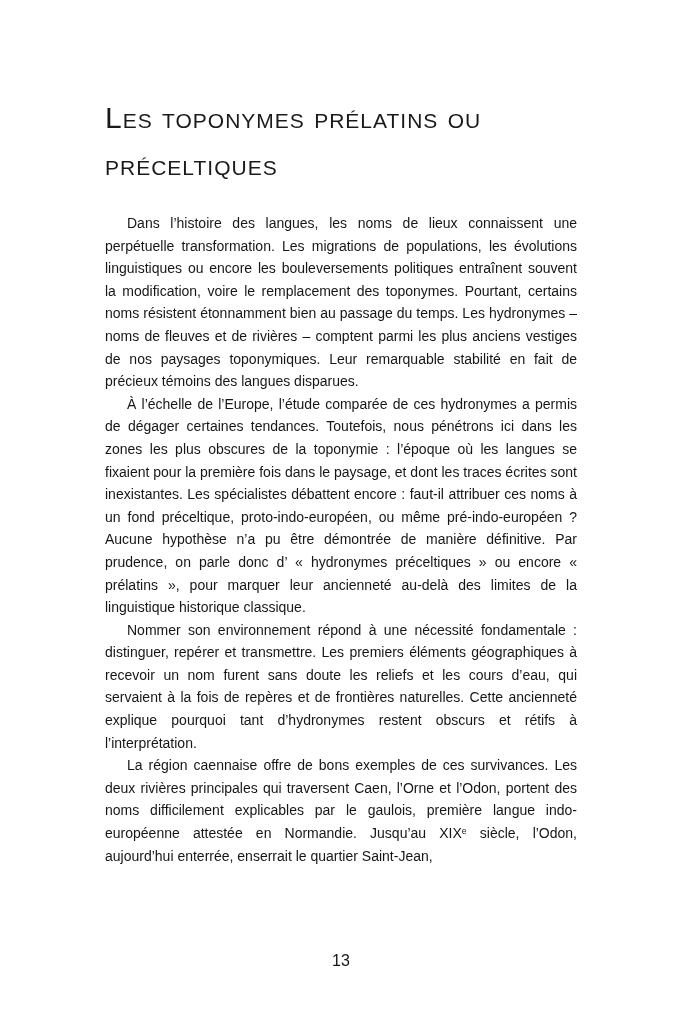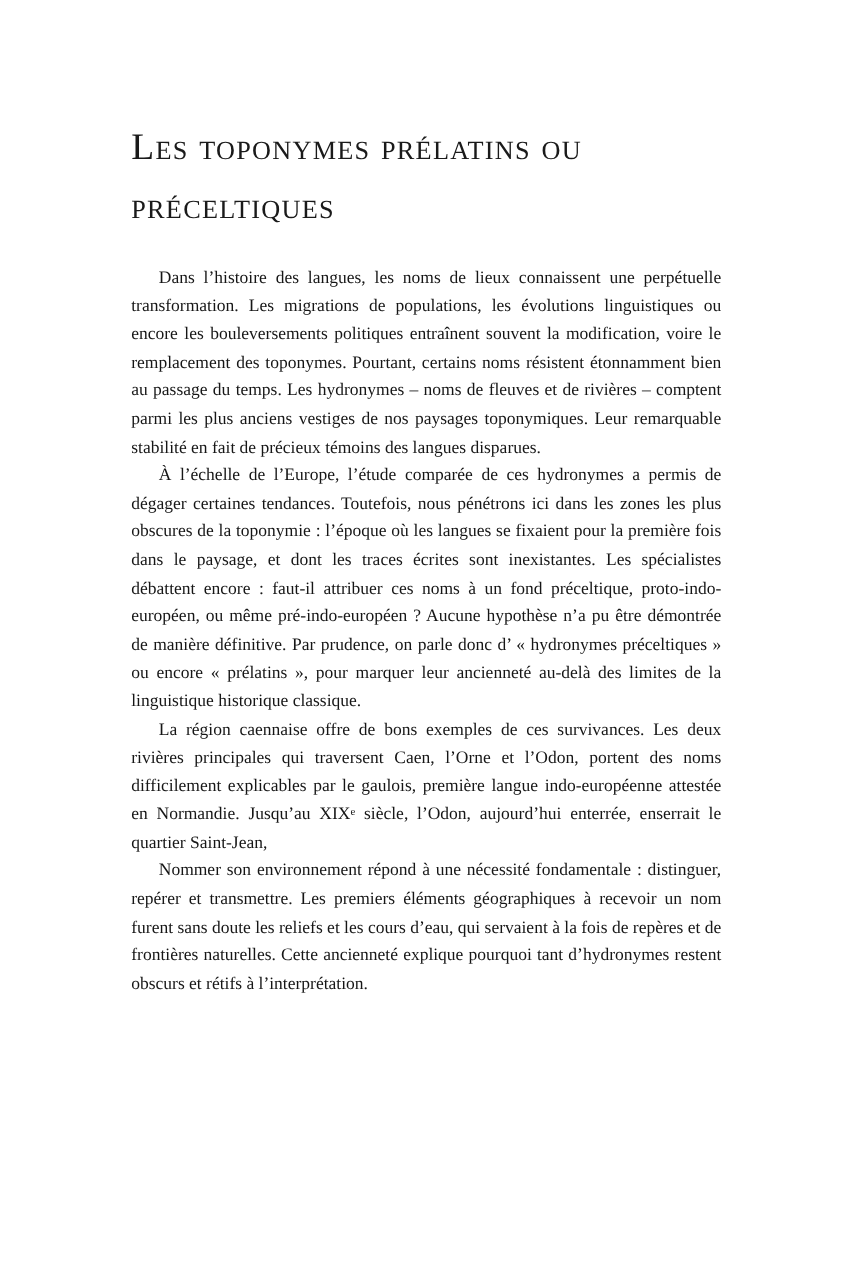--- a/index.html
+++ b/index.html
@@ -7,21 +7,21 @@
     padding: 0;
     background: #ffffff;
   }
   .page {
     position: relative;
     width: 682px;
     height: 1024px;
     box-sizing: border-box;
     background: #ffffff;
     color: #161616;
-    font-family: Liberation Serif, serif;
+    font-family: Liberation Sans, sans-serif;
     padding: 94px 105px 0 105px;
     overflow: hidden;
   }
   .chapter-title {
     font-weight: 400;
     font-variant: small-caps;
     font-size: 30px;
     line-height: 47px;
     letter-spacing: 1px;
     color: #1a1a1a;
@@ -56,18 +56,19 @@
 <body>
 
 <div class="page">
 
   <h1 class="chapter-title">Les toponymes prélatins ou
 préceltiques</h1>
 
   <div class="body-text">
     <p>Dans l’histoire des langues, les noms de lieux connaissent une perpétuelle transformation. Les migrations de populations, les évolutions linguistiques ou encore les bouleversements politiques entraînent souvent la modification, voire le remplacement des toponymes. Pourtant, certains noms résistent étonnamment bien au passage du temps. Les hydronymes – noms de fleuves et de rivières – comptent parmi les plus anciens vestiges de nos paysages toponymiques. Leur remarquable stabilité en fait de précieux témoins des langues disparues.</p>
     <p>À l’échelle de l’Europe, l’étude comparée de ces hydronymes a permis de dégager certaines tendances. Toutefois, nous pénétrons ici dans les zones les plus obscures de la toponymie : l’époque où les langues se fixaient pour la première fois dans le paysage, et dont les traces écrites sont inexistantes. Les spécialistes débattent encore : faut-il attribuer ces noms à un fond préceltique, proto-indo-européen, ou même pré-indo-européen ? Aucune hypothèse n’a pu être démontrée de manière définitive. Par prudence, on parle donc d’ « hydronymes préceltiques » ou encore « prélatins », pour marquer leur ancienneté au-delà des limites de la linguistique historique classique.</p>
+    <p>Nommer son environnement répond à une nécessité fondamentale : distinguer, repérer et transmettre. Les premiers éléments géographiques à recevoir un nom furent sans doute les reliefs et les cours d’eau, qui servaient à la fois de repères et de frontières naturelles. Cette ancienneté explique pourquoi tant d’hydronymes restent obscurs et rétifs à l’interprétation.</p>
     <p><span>La région caennaise offre de bons exemples de ces survivances. Les deux rivières principales qui traversent Caen, l’Orne et l’Odon, portent des noms difficilement explicables par le gaulois, première langue indo-européenne attestée en Normandie. Jusqu’au XIX</span><sup>e</sup><span> siècle, l’Odon, aujourd’hui enterrée, enserrait le quartier Saint-Jean,</span></p>
-    <p>Nommer son environnement répond à une nécessité fondamentale : distinguer, repérer et transmettre. Les premiers éléments géographiques à recevoir un nom furent sans doute les reliefs et les cours d’eau, qui servaient à la fois de repères et de frontières naturelles. Cette ancienneté explique pourquoi tant d’hydronymes restent obscurs et rétifs à l’interprétation.</p>
   </div>
 
+  <div class="page-number">13</div>
 
 </div>
 
 </body></html>

